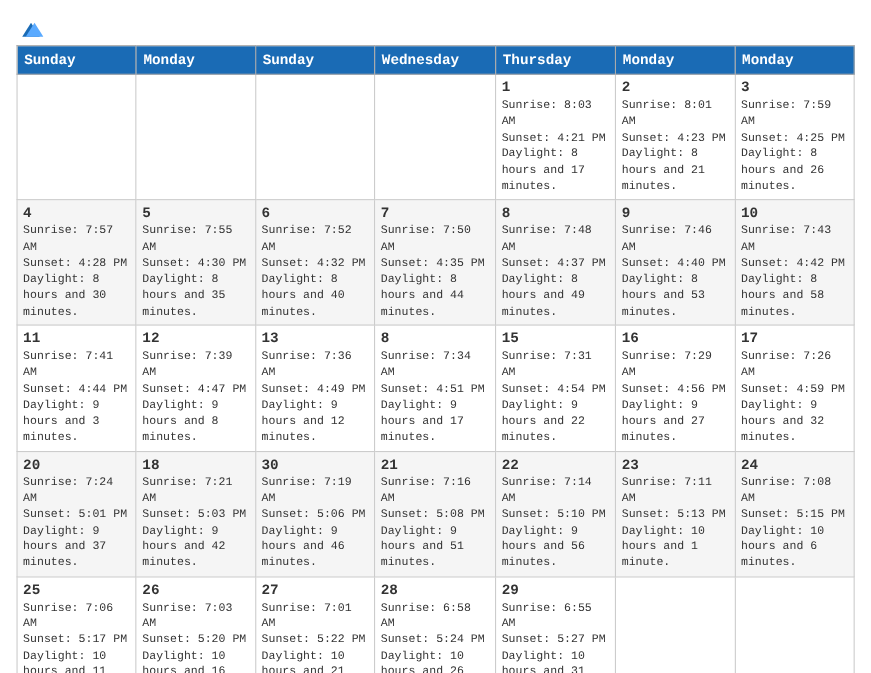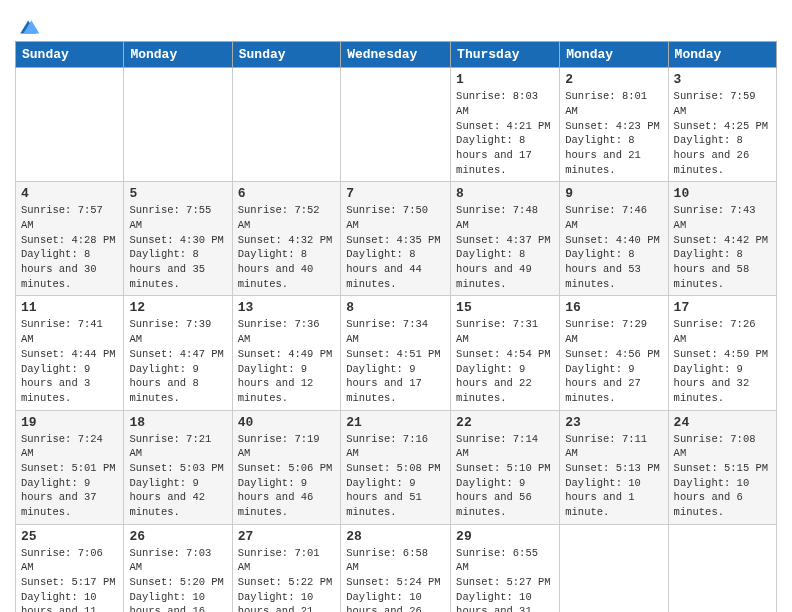--- a/index.html
+++ b/index.html
@@ -200,29 +200,29 @@
           <span class="day-num">16</span>
           <div class="day-info">Sunrise: 7:29 AM<br>Sunset: 4:56 PM<br>Daylight: 9 hours and 27 minutes.</div>
         </td>
         <td>
           <span class="day-num">17</span>
           <div class="day-info">Sunrise: 7:26 AM<br>Sunset: 4:59 PM<br>Daylight: 9 hours and 32 minutes.</div>
         </td>
       </tr>
       <tr>
         <td>
-          <span class="day-num">19</span>
+          <span class="day-num">20</span>
           <div class="day-info">Sunrise: 7:24 AM<br>Sunset: 5:01 PM<br>Daylight: 9 hours and 37 minutes.</div>
         </td>
         <td>
           <span class="day-num">18</span>
           <div class="day-info">Sunrise: 7:21 AM<br>Sunset: 5:03 PM<br>Daylight: 9 hours and 42 minutes.</div>
         </td>
         <td>
-          <span class="day-num">40</span>
+          <span class="day-num">30</span>
           <div class="day-info">Sunrise: 7:19 AM<br>Sunset: 5:06 PM<br>Daylight: 9 hours and 46 minutes.</div>
         </td>
         <td>
           <span class="day-num">21</span>
           <div class="day-info">Sunrise: 7:16 AM<br>Sunset: 5:08 PM<br>Daylight: 9 hours and 51 minutes.</div>
         </td>
         <td>
           <span class="day-num">22</span>
           <div class="day-info">Sunrise: 7:14 AM<br>Sunset: 5:10 PM<br>Daylight: 9 hours and 56 minutes.</div>
         </td>

